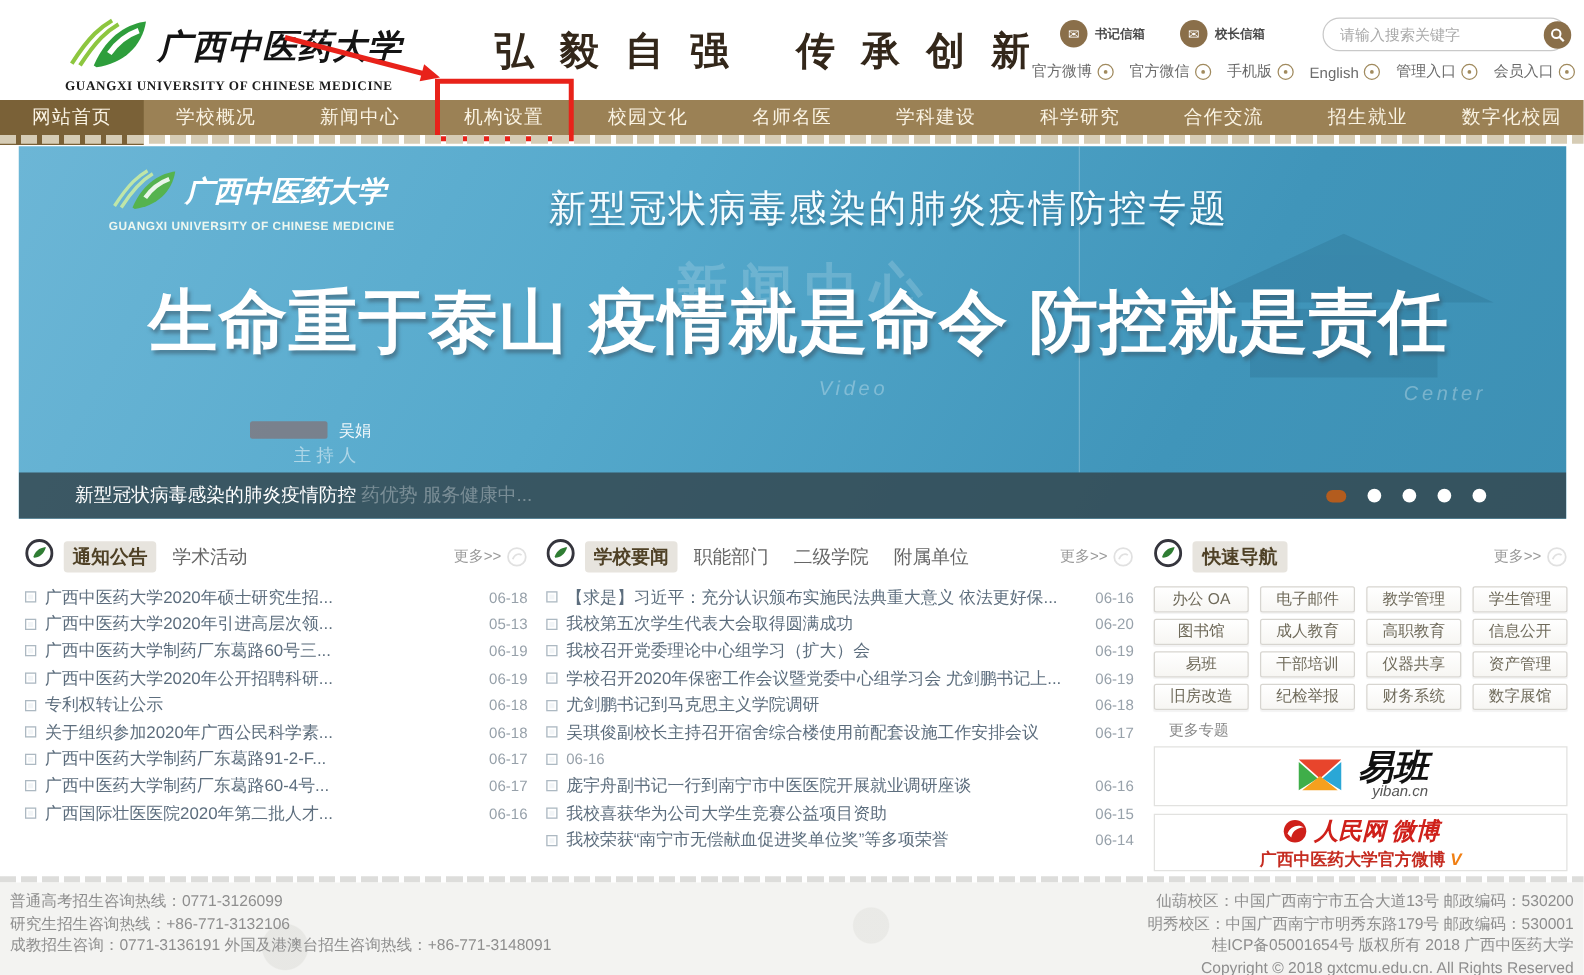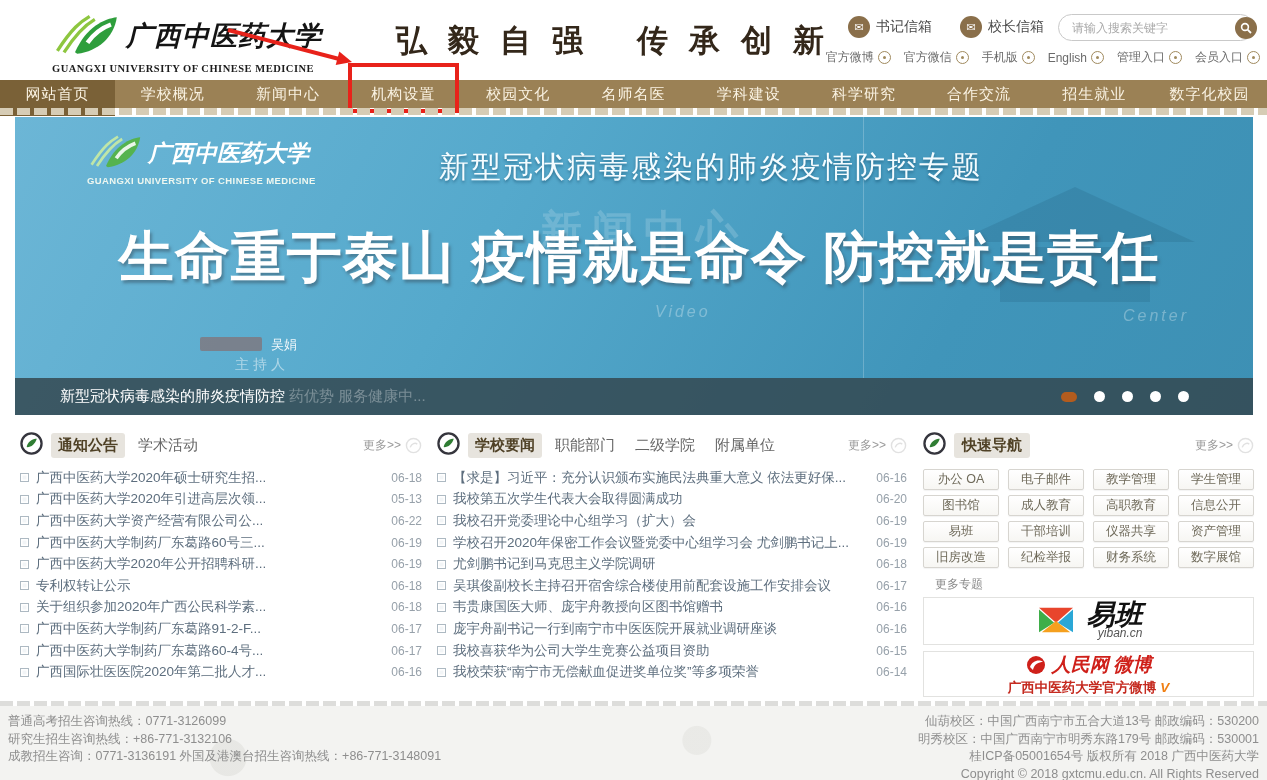--- a/index.html
+++ b/index.html
@@ -12,21 +12,21 @@
   #logo { position:absolute; left:52px; top:12px; }
   .logo-row { display:flex; align-items:center; }
   .logo-cn { font-family:"Liberation Serif","DejaVu Serif",serif; font-weight:bold; font-style:italic; font-size:27px; color:#141414; margin-left:6px; letter-spacing:1px; }
   .logo-en { font-family:"Liberation Serif","DejaVu Serif",serif; font-weight:bold; font-size:10.5px; color:#1c1c1c; letter-spacing:0.5px; margin-top:3px; }
   #slogan { position:absolute; left:396px; top:20px; font-family:"Liberation Serif","DejaVu Serif",serif; font-weight:bold; font-size:31px; color:#33271a; white-space:nowrap; }
   #slogan span { letter-spacing:21px; }
   #slogan .s2 { margin-left:33px; }
   #mailboxes { position:absolute; left:848px; top:16px; display:flex; gap:28px; }
   .mailbox { display:flex; align-items:center; gap:6px; cursor:pointer; }
   .mail-ico { width:22px; height:22px; border-radius:50%; background:#8a6f4a; color:#fff; font-size:11px; display:flex; align-items:center; justify-content:center; }
-  .mailbox .lbl { font-size:14px; color:#4a4a4a; }
+  .mailbox .lbl { font-size:10px; color:#4a4a4a;font-weight:bold; }
   #searchbox { position:absolute; left:1058px; top:14px; width:196px; height:27px; border:1px solid #c9c9c9; border-radius:14px; background:#fff; display:flex; align-items:center; }
   #searchbox input { border:0; outline:none; background:transparent; flex:1; padding:0 8px 0 13px; font-size:12px; color:#555; }
   #searchbox input::placeholder { color:#aaa; }
   .search-btn { width:22px; height:22px; border-radius:50%; background:#8a6f4a; border:0; margin-right:2px; display:flex; align-items:center; justify-content:center; cursor:pointer; flex:0 0 auto; }
   #quicklinks { position:absolute; left:824px; top:49px; width:436px; display:flex; gap:13px; justify-content:flex-end; }
   .qlink { display:flex; align-items:center; gap:4px; font-size:12px; color:#6b6b6b; cursor:pointer; white-space:nowrap; }
   .qicon { width:13px; height:13px; border:1px solid #a08a5e; display:inline-block; position:relative; }
   .qicon.round { border-radius:50%; }
   .qicon.round::after { content:""; position:absolute; left:4px; top:4px; width:3px; height:3px; border-radius:50%; background:#a08a5e; }
 
@@ -286,25 +286,20 @@
           <span class="t">广西中医药大学2020年硕士研究生招...</span>
           <span class="d">06-18</span>
         </li>
 
         <li>
           <span class="blt"></span>
           <span class="t">广西中医药大学2020年引进高层次领...</span>
           <span class="d">05-13</span>
         </li>
 
-        <li>
-          <span class="blt"></span>
-          <span class="t">广西中医药大学资产经营有限公司公...</span>
-          <span class="d">06-22</span>
-        </li>
 
         <li>
           <span class="blt"></span>
           <span class="t">广西中医药大学制药厂东葛路60号三...</span>
           <span class="d">06-19</span>
         </li>
 
         <li>
           <span class="blt"></span>
           <span class="t">广西中医药大学2020年公开招聘科研...</span>
@@ -399,21 +394,20 @@
         </li>
 
         <li>
           <span class="blt"></span>
           <span class="t">吴琪俊副校长主持召开宿舍综合楼使用前配套设施工作安排会议</span>
           <span class="d">06-17</span>
         </li>
 
         <li>
           <span class="blt"></span>
-          <span class="t">韦贵康国医大师、庞宇舟教授向区图书馆赠书</span>
           <span class="d">06-16</span>
         </li>
 
         <li>
           <span class="blt"></span>
           <span class="t">庞宇舟副书记一行到南宁市中医医院开展就业调研座谈</span>
           <span class="d">06-16</span>
         </li>
 
         <li>

